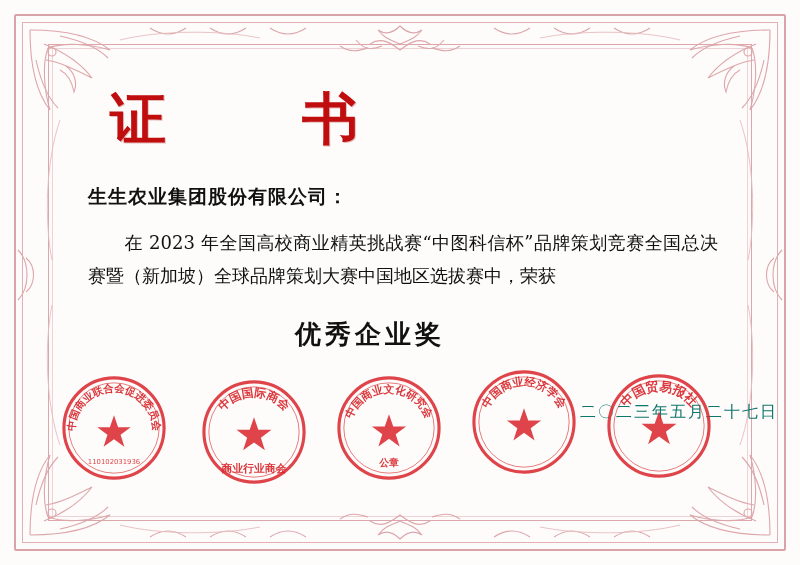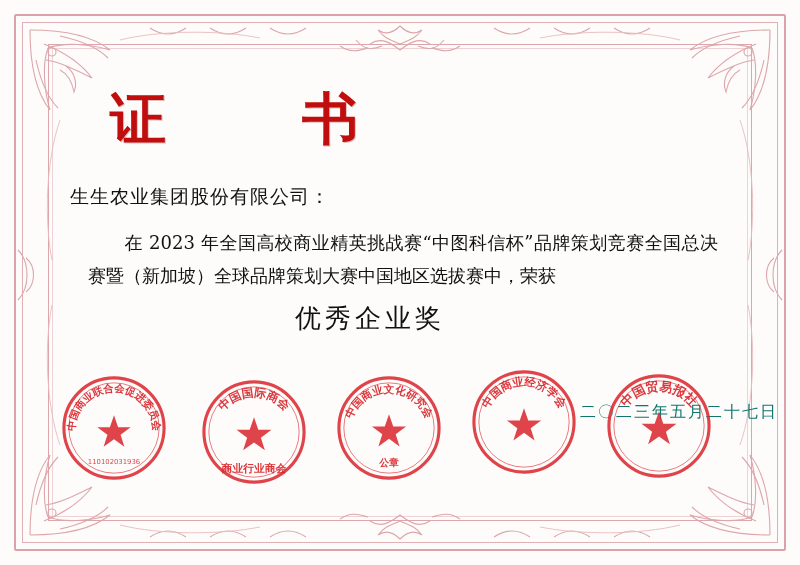--- a/index.html
+++ b/index.html
@@ -81,48 +81,49 @@
     font-weight: bold;
     color: #c00d0d;
     letter-spacing: 40px;
     text-indent: 40px;
     margin-top: 24px;
     text-shadow: 1px 1px 0 rgba(150,0,0,0.25);
   }
 
   .recipient {
     margin-top: 26px;
+    margin-left: 18px;
     font-family: "DejaVu Serif", serif;
     font-size: 19px;
-    font-weight: normal;
+    font-weight: bold;
     color: #111111;
     letter-spacing: 1px;
   }
 
   .body-text {
     margin-top: 16px;
     margin-left: 18px;
     margin-right: 12px;
     font-family: "DejaVu Serif", serif;
     font-size: 18px;
     color: #111111;
     line-height: 1.85;
     text-align: justify;
   }
   .body-text .indent {
     display: inline-block;
     width: 36px;
   }
 
   .award-name {
-    margin-top: 8px;
+    margin-top: 24px;
     text-align: center;
     font-family: "DejaVu Serif", serif;
     font-size: 26px;
-    font-weight: normal;
+    font-weight: bold;
     color: #111111;
     letter-spacing: 4px;
     padding-right: 60px;
   }
 
   .closing {
     margin-top: 22px;
     margin-left: 50px;
     font-family: "DejaVu Serif", serif;
     font-size: 18px;

